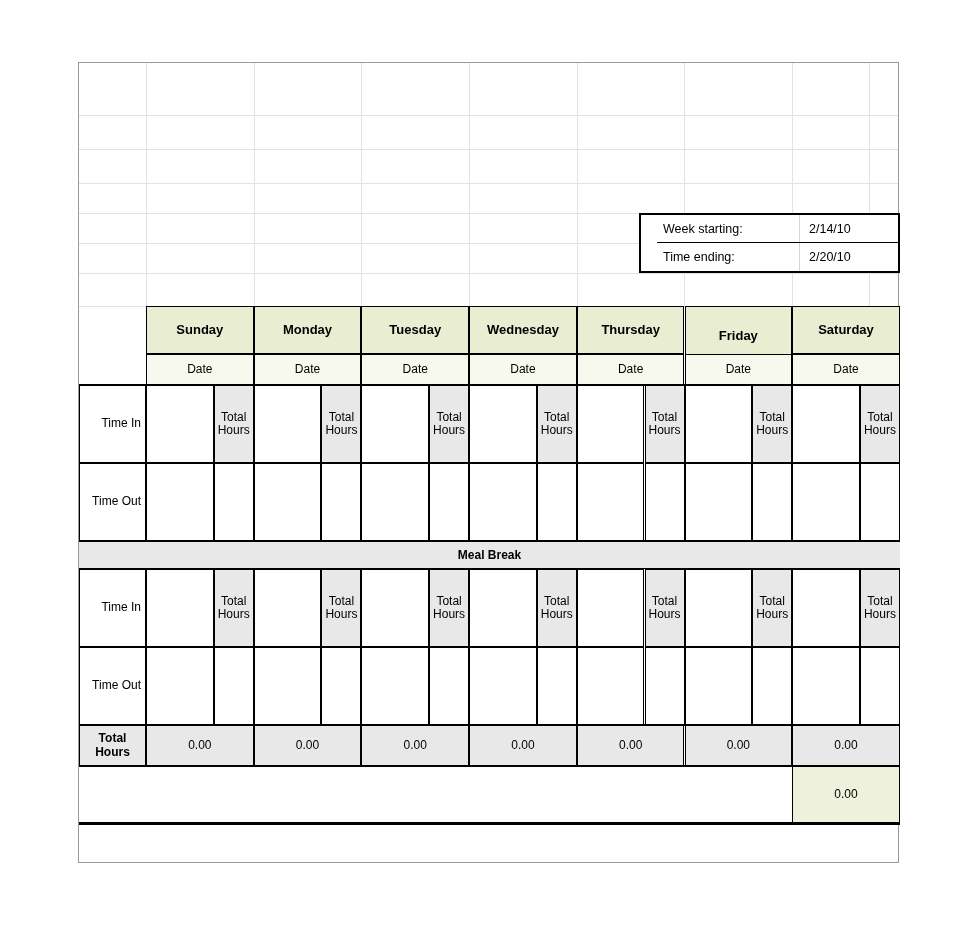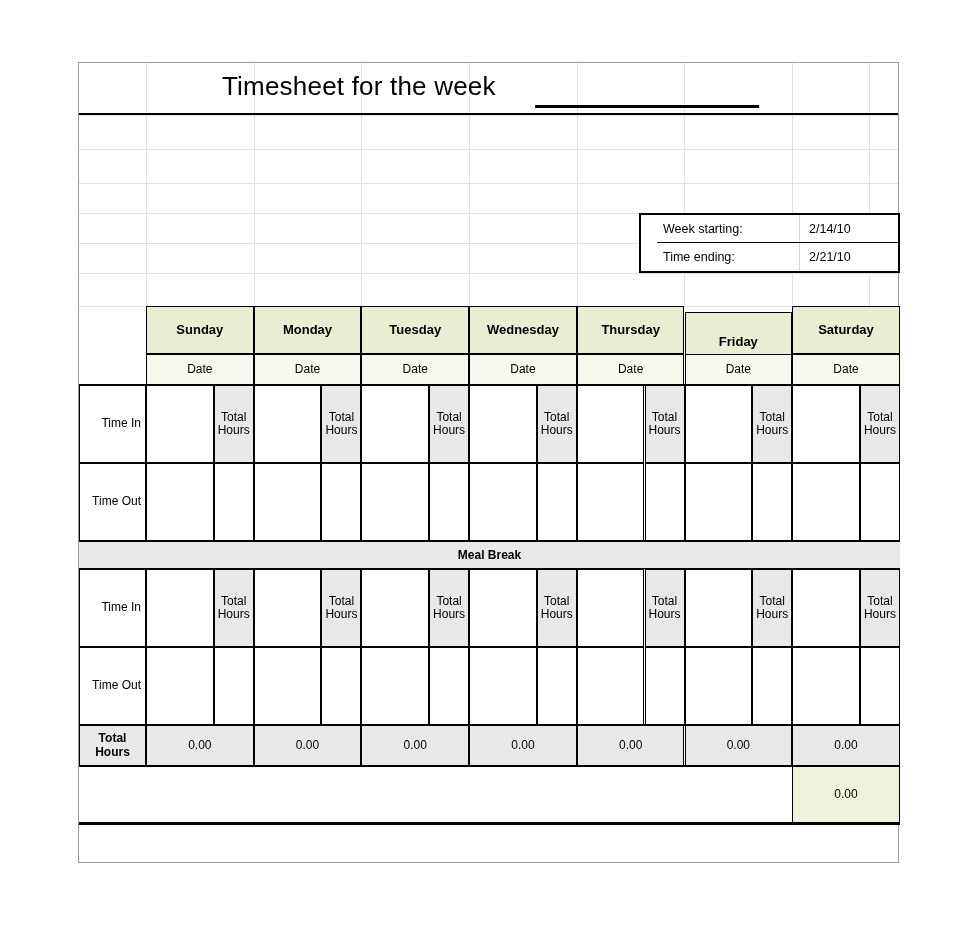--- a/index.html
+++ b/index.html
@@ -217,46 +217,42 @@
       <div class="gridline-v" style="left: 790px; height: 243px;"></div>
       <div class="gridline-h" style="top: 52px;"></div>
       <div class="gridline-h" style="top: 86px;"></div>
       <div class="gridline-h" style="top: 120px;"></div>
       <div class="gridline-h" style="top: 150px;"></div>
       <div class="gridline-h" style="top: 180px;"></div>
       <div class="gridline-h" style="top: 210px;"></div>
       <div class="gridline-h" style="top: 243px;"></div>
     </div>
 
-  <div id="title-band">
-    <div id="title-text">Timesheet for the week</div>
-    <div id="title-blank"></div>
-  </div>
 
 
   <div id="week-box">
     <div class="week-row first">
       <div class="week-label">Week starting:</div>
       <div class="week-sep"></div>
       <div class="week-value">2/14/10</div>
     </div>
     <div class="week-row">
       <div class="week-label">Time ending:</div>
       <div class="week-sep"></div>
-      <div class="week-value">2/21/10</div>
+      <div class="week-value">2/20/10</div>
     </div>
   </div>
 
   <div id="grid">
       <div class="cell day-head" style="left: 67px; top: 0px; width: 107.7px; height: 48px;">Sunday</div>
       <div class="cell day-head" style="left: 174.7px; top: 0px; width: 107.7px; height: 48px;">Monday</div>
       <div class="cell day-head" style="left: 282.4px; top: 0px; width: 107.7px; height: 48px;">Tuesday</div>
       <div class="cell day-head" style="left: 390.1px; top: 0px; width: 107.7px; height: 48px;">Wednesday</div>
       <div class="cell day-head" style="left: 497.8px; top: 0px; width: 107.7px; height: 48px;">Thursday</div>
-      <div class="cell day-head" style="left: 605.5px; top: 6px; width: 107.7px; height: 60px;">Friday</div>
+      <div class="cell day-head" style="left: 605.5px; top: 0px; width: 107.7px; height: 60px;">Friday</div>
       <div class="cell day-head" style="left: 713.2px; top: 0px; width: 107.7px; height: 48px;">Saturday</div>
       <div class="cell date-row" style="left: 67px; top: 48px; width: 107.7px; height: 31px;">Date</div>
       <div class="cell date-row" style="left: 174.7px; top: 48px; width: 107.7px; height: 31px;">Date</div>
       <div class="cell date-row" style="left: 282.4px; top: 48px; width: 107.7px; height: 31px;">Date</div>
       <div class="cell date-row" style="left: 390.1px; top: 48px; width: 107.7px; height: 31px;">Date</div>
       <div class="cell date-row" style="left: 497.8px; top: 48px; width: 107.7px; height: 31px;">Date</div>
       <div class="cell date-row" style="left: 605.5px; top: 48px; width: 107.7px; height: 31px;">Date</div>
       <div class="cell date-row" style="left: 713.2px; top: 48px; width: 107.7px; height: 31px;">Date</div>
       <div class="cell " style="left: 0px; top: 79px; width: 67px; height: 78px; justify-content: flex-end; padding-right: 4px;">Time In</div>
       <div class="cell " style="left: 0px; top: 157px; width: 67px; height: 78px; justify-content: flex-end; padding-right: 4px;">Time Out</div>

